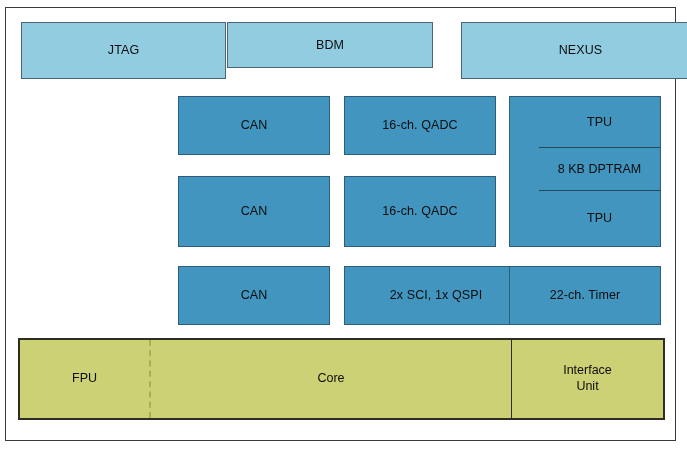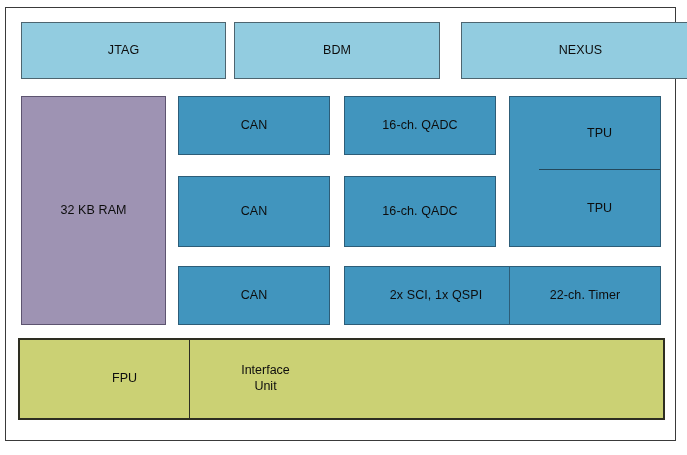--- a/index.html
+++ b/index.html
@@ -96,30 +96,27 @@
 </style>
 </head>
 <body>
 
 <div id="diagram-root">
   <div class="outer-frame"></div>
 
   <div class="blk debug" style="left:21px; top:22px; width:205px; height:57px;">
     <span class="nowrap">JTAG</span>
   </div>
-  <div class="blk debug" style="left:234px; top:22px; width:206px; height:57px;">
+  <div class="blk debug" style="left:227px; top:22px; width:206px; height:46px;">
     <span class="nowrap">BDM</span>
   </div>
   <div class="blk debug" style="left:461px; top:22px; width:239px; height:57px;">
     <span class="nowrap">NEXUS</span>
   </div>
 
-  <div class="blk mem" style="left:21px; top:96px; width:145px; height:229px;">
-    <span class="nowrap">32 KB RAM</span>
-  </div>
 
   <div class="blk periph" style="left:178px; top:96px; width:152px; height:59px;">
     <span class="nowrap">CAN</span>
   </div>
   <div class="blk periph" style="left:178px; top:176px; width:152px; height:71px;">
     <span class="nowrap">CAN</span>
   </div>
   <div class="blk periph" style="left:178px; top:266px; width:152px; height:59px;">
     <span class="nowrap">CAN</span>
   </div>
@@ -131,31 +128,37 @@
     <span class="nowrap">16-ch. QADC</span>
   </div>
   <div class="blk periph" style="left:344px; top:266px; width:184px; height:59px;">
     <span class="nowrap">2x SCI, 1x QSPI</span>
   </div>
 
   <div class="group-stack" style="left:509px; top:96px; width:152px; height:151px;">
     <div class="cell" style="height:51px;">
       <span class="nowrap">TPU</span>
     </div>
+    <div class="cell" style="height:43px;">
+      <span class="nowrap">8 KB DPTRAM</span>
+    </div>
     <div class="cell" style="height:57px;">
       <span class="nowrap">TPU</span>
     </div>
   </div>
   <div class="blk periph" style="left:509px; top:266px; width:152px; height:59px;">
     <span class="nowrap">22-ch. Timer</span>
   </div>
 
-  <div class="core-bar" style="left:18px; top:338px; width:647px; height:82px;padding-left:40px;">
+  <div class="core-bar" style="left:18px; top:338px; width:647px; height:82px;">
     <div class="core-seg seg-fpu">
       <span class="nowrap">FPU</span>
+    </div>
+    <div class="core-seg seg-core">
+      <span class="nowrap">Core</span>
     </div>
     <div class="core-seg seg-iu">
       <span class="two-line">
         <span>Interface</span><br>
         <span>Unit</span>
       </span>
     </div>
   </div>
 </div>
 

